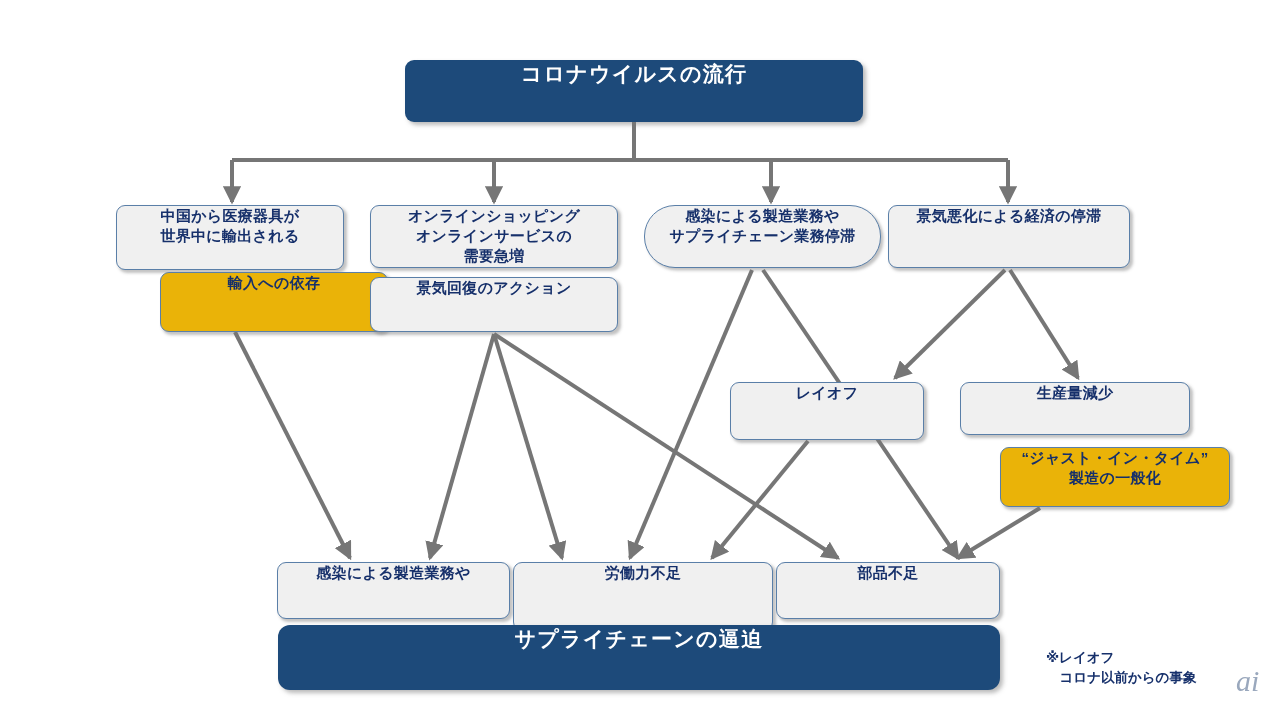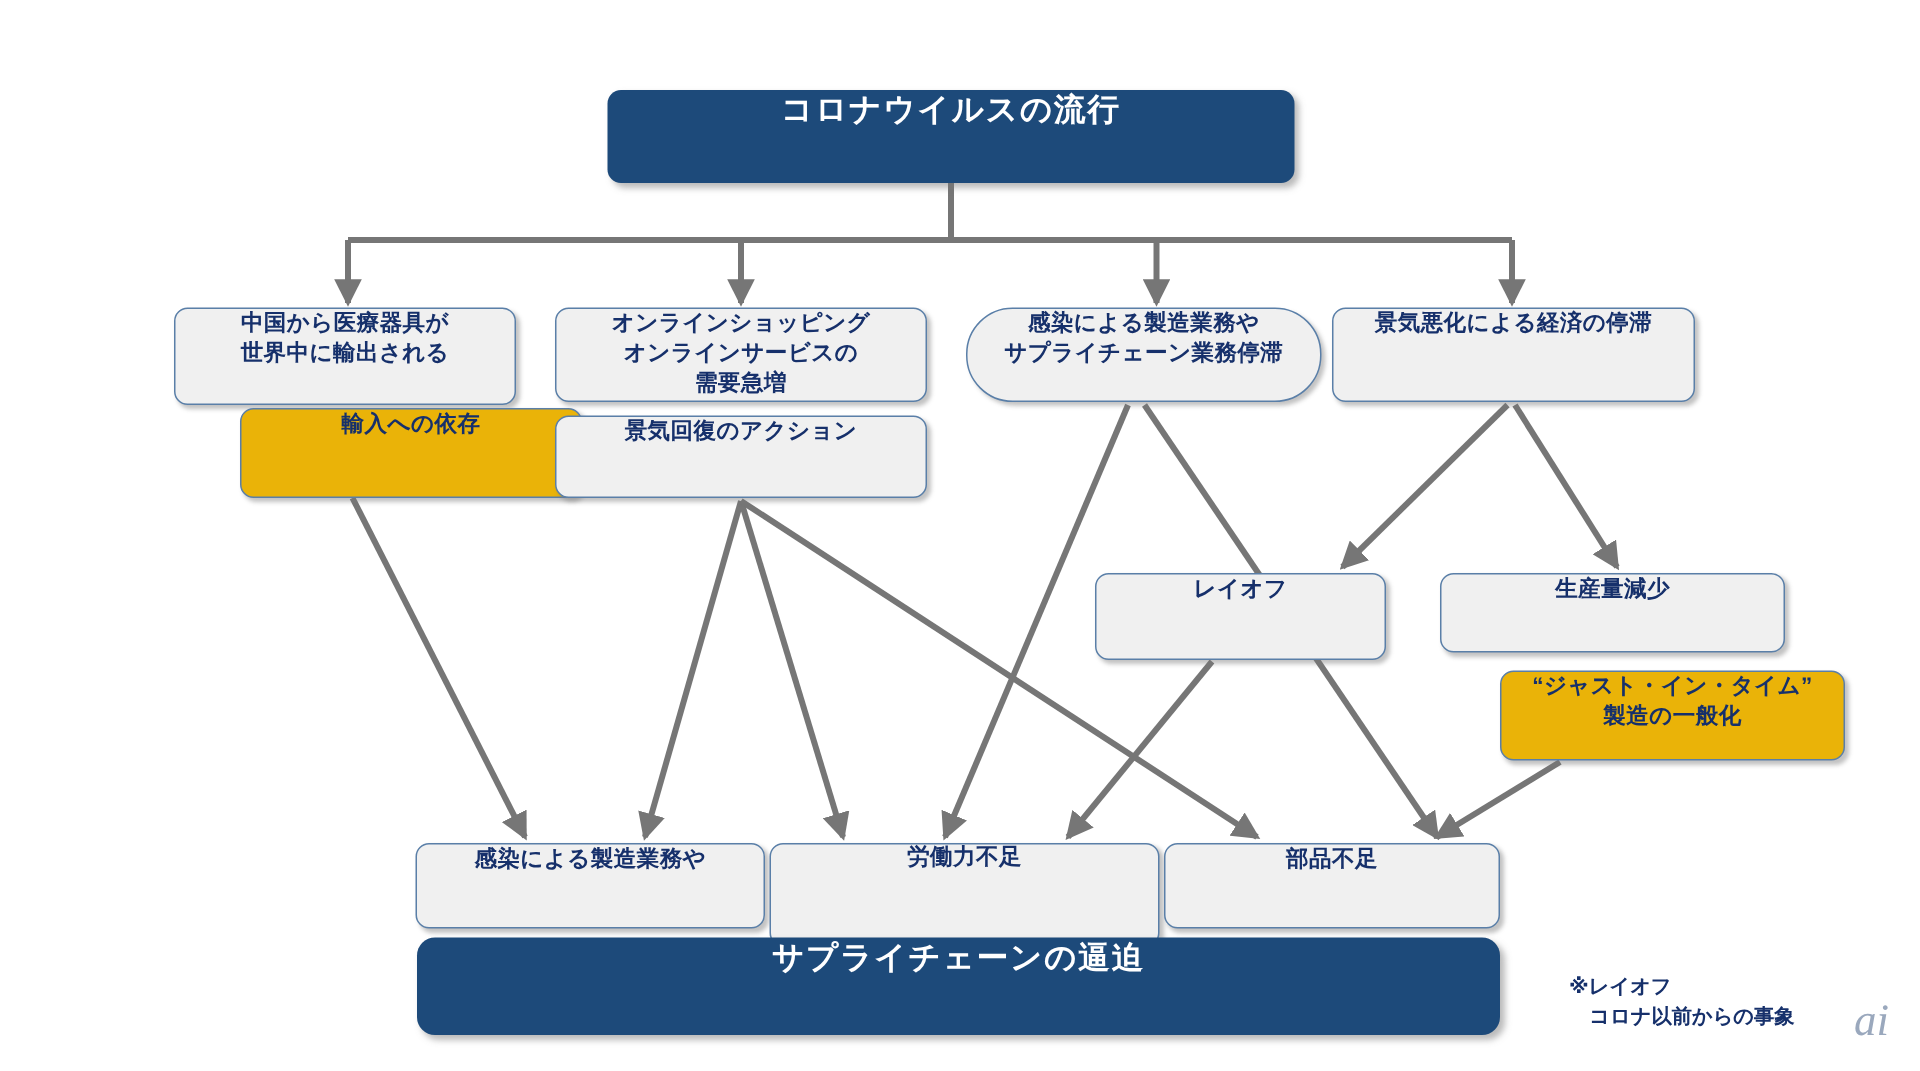--- a/index.html
+++ b/index.html
@@ -148,21 +148,21 @@
       <div class="node grey" style="left: 960px; top: 382px; width: 230px; height: 53px;">
         <span class="txt">生産量減少</span>
       </div>
       <div class="node yellow" style="left: 960px; top: 447px; width: 230px; height: 60px;">
         <span class="txt">“ジャスト・イン・タイム”
 製造の一般化</span>
       </div>
       <div class="node grey" style="left: 277px; top: 562px; width: 233px; height: 57px;">
         <span class="txt">感染による製造業務や</span>
       </div>
-      <div class="node grey" style="left: 513px; top: 562px; width: 260px; height: 69px; font-family: Liberation Serif, serif;">
+      <div class="node grey" style="left: 513px; top: 562px; width: 260px; height: 69px;">
         <span class="txt">労働力不足</span>
       </div>
       <div class="node grey" style="left: 776px; top: 562px; width: 224px; height: 57px;">
         <span class="txt">部品不足</span>
       </div>
     </div>
 
   <div class="node navy" id="node-bottom" style="left: 278px; top: 625px; width: 722px; height: 65px; border-radius: 12px;">
     <span class="txt">サプライチェーンの逼迫</span>
   </div>

